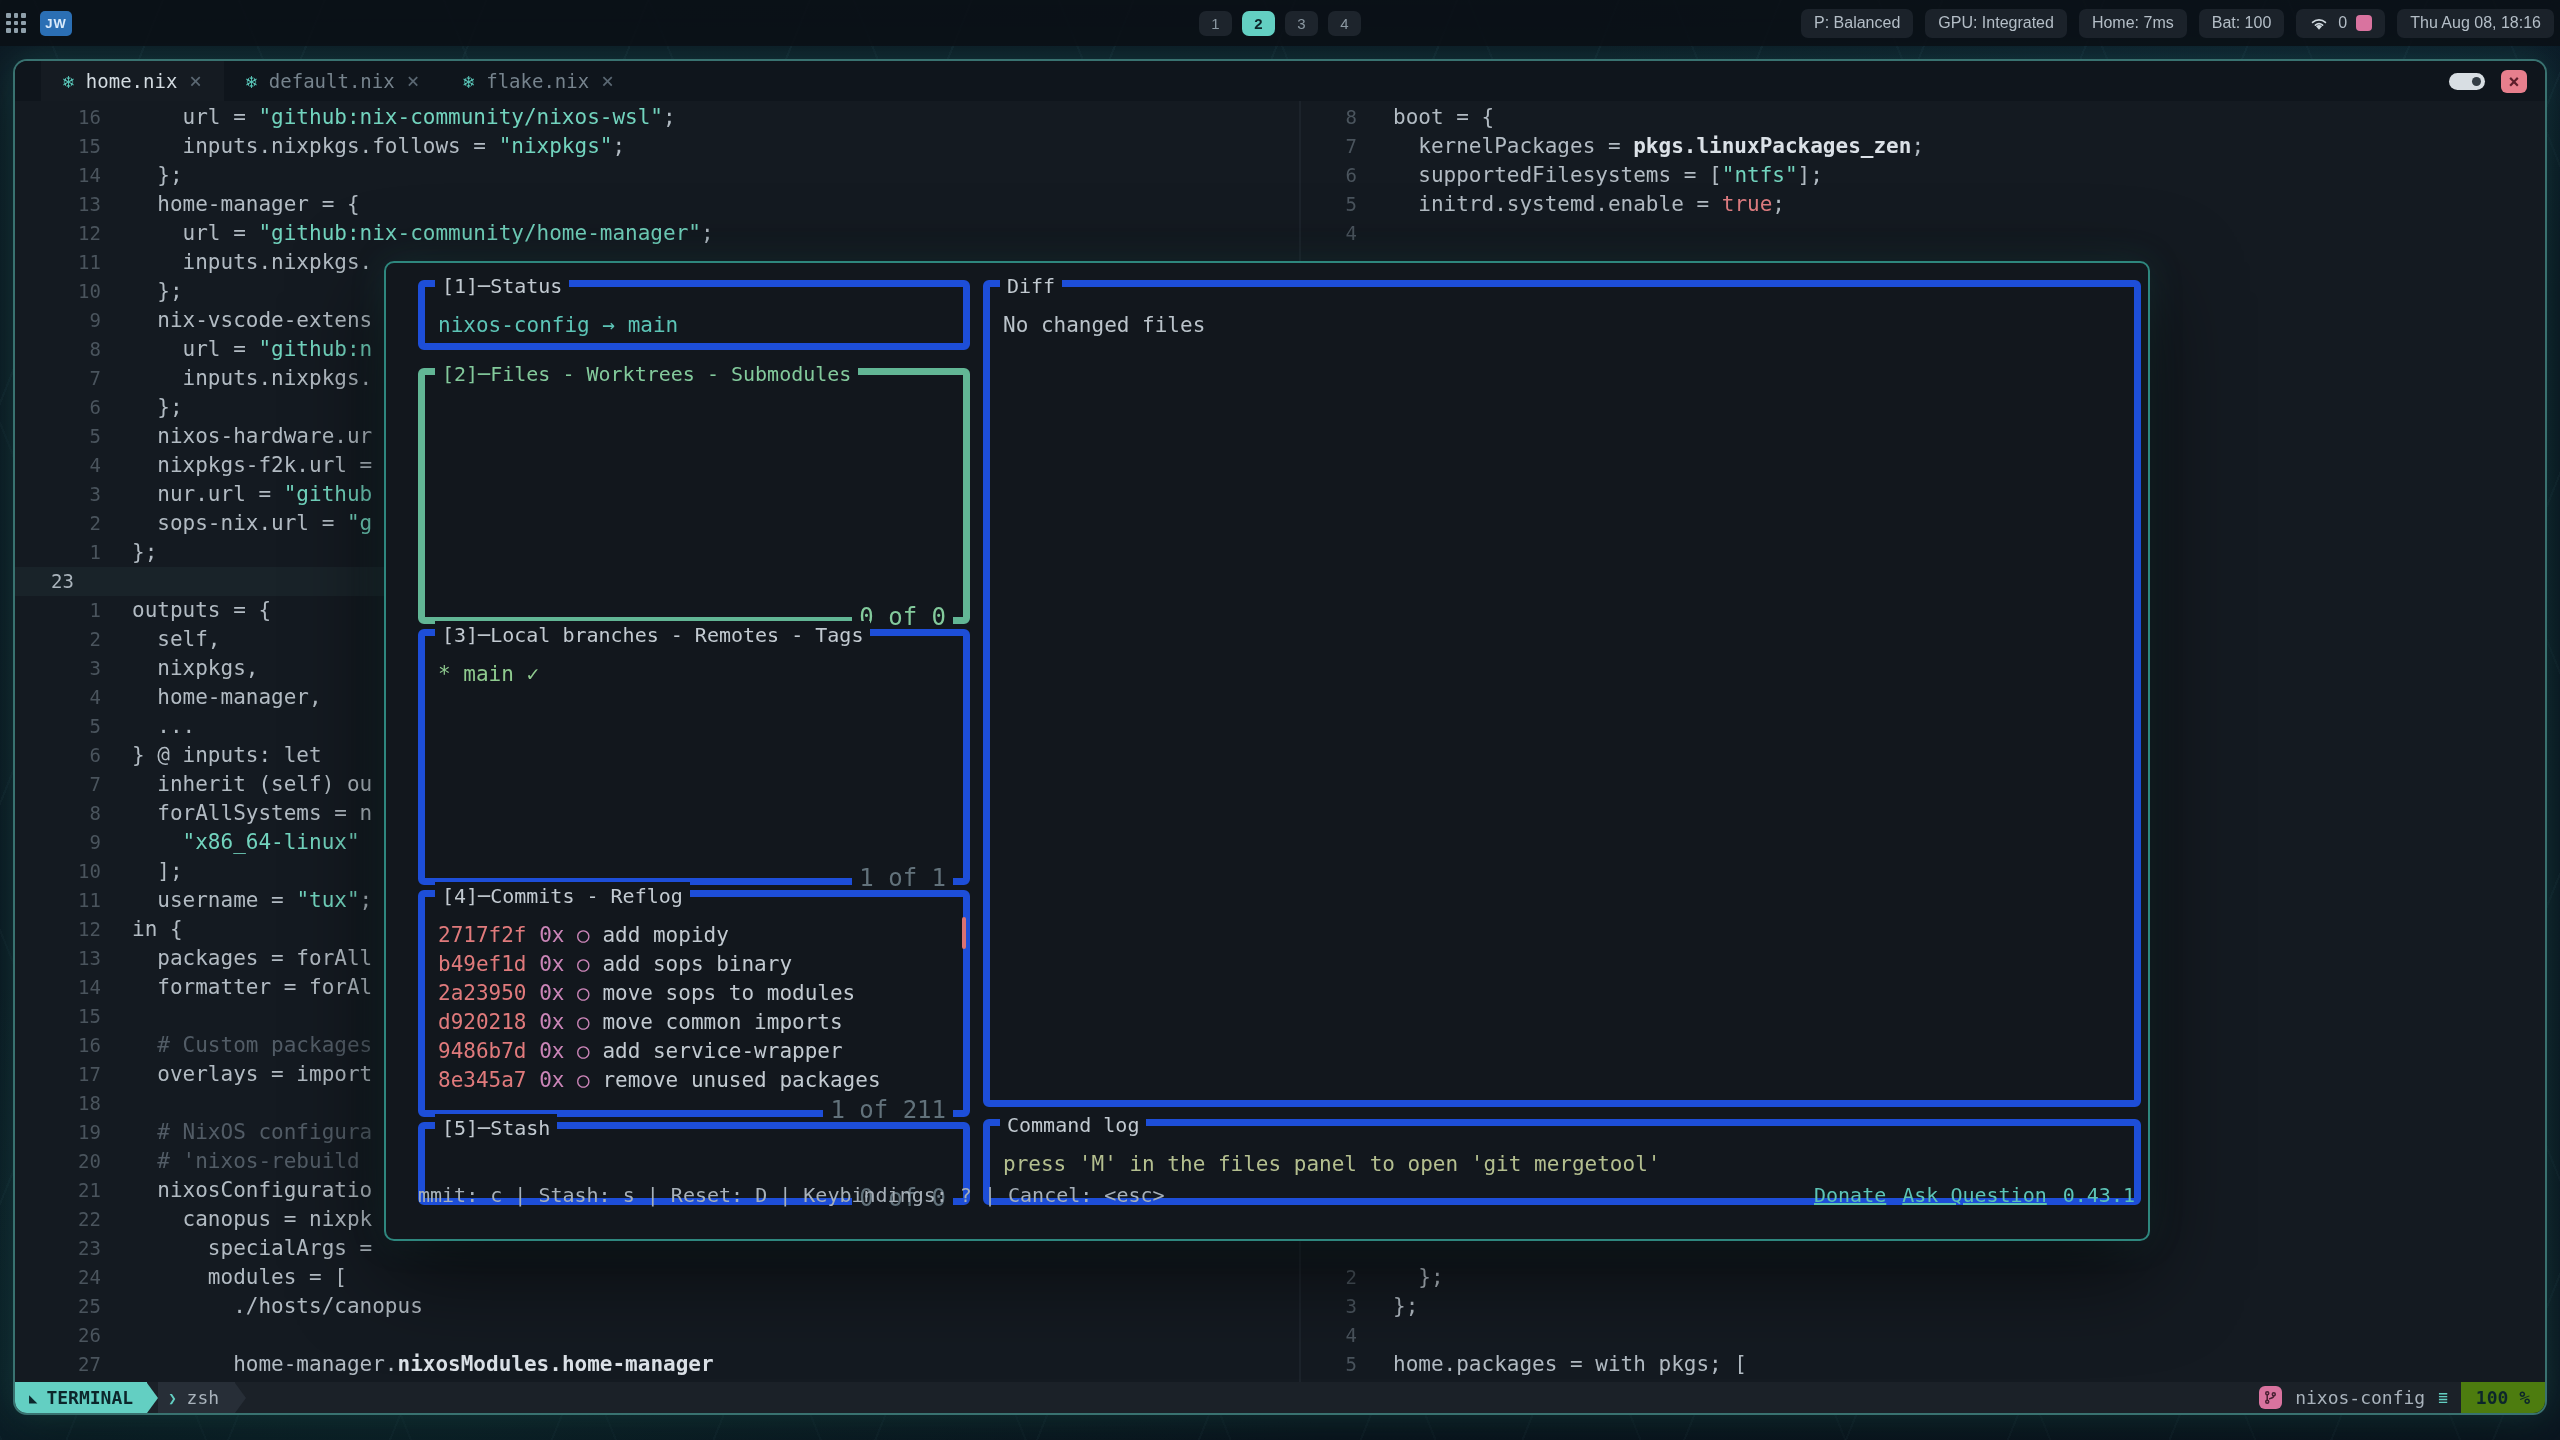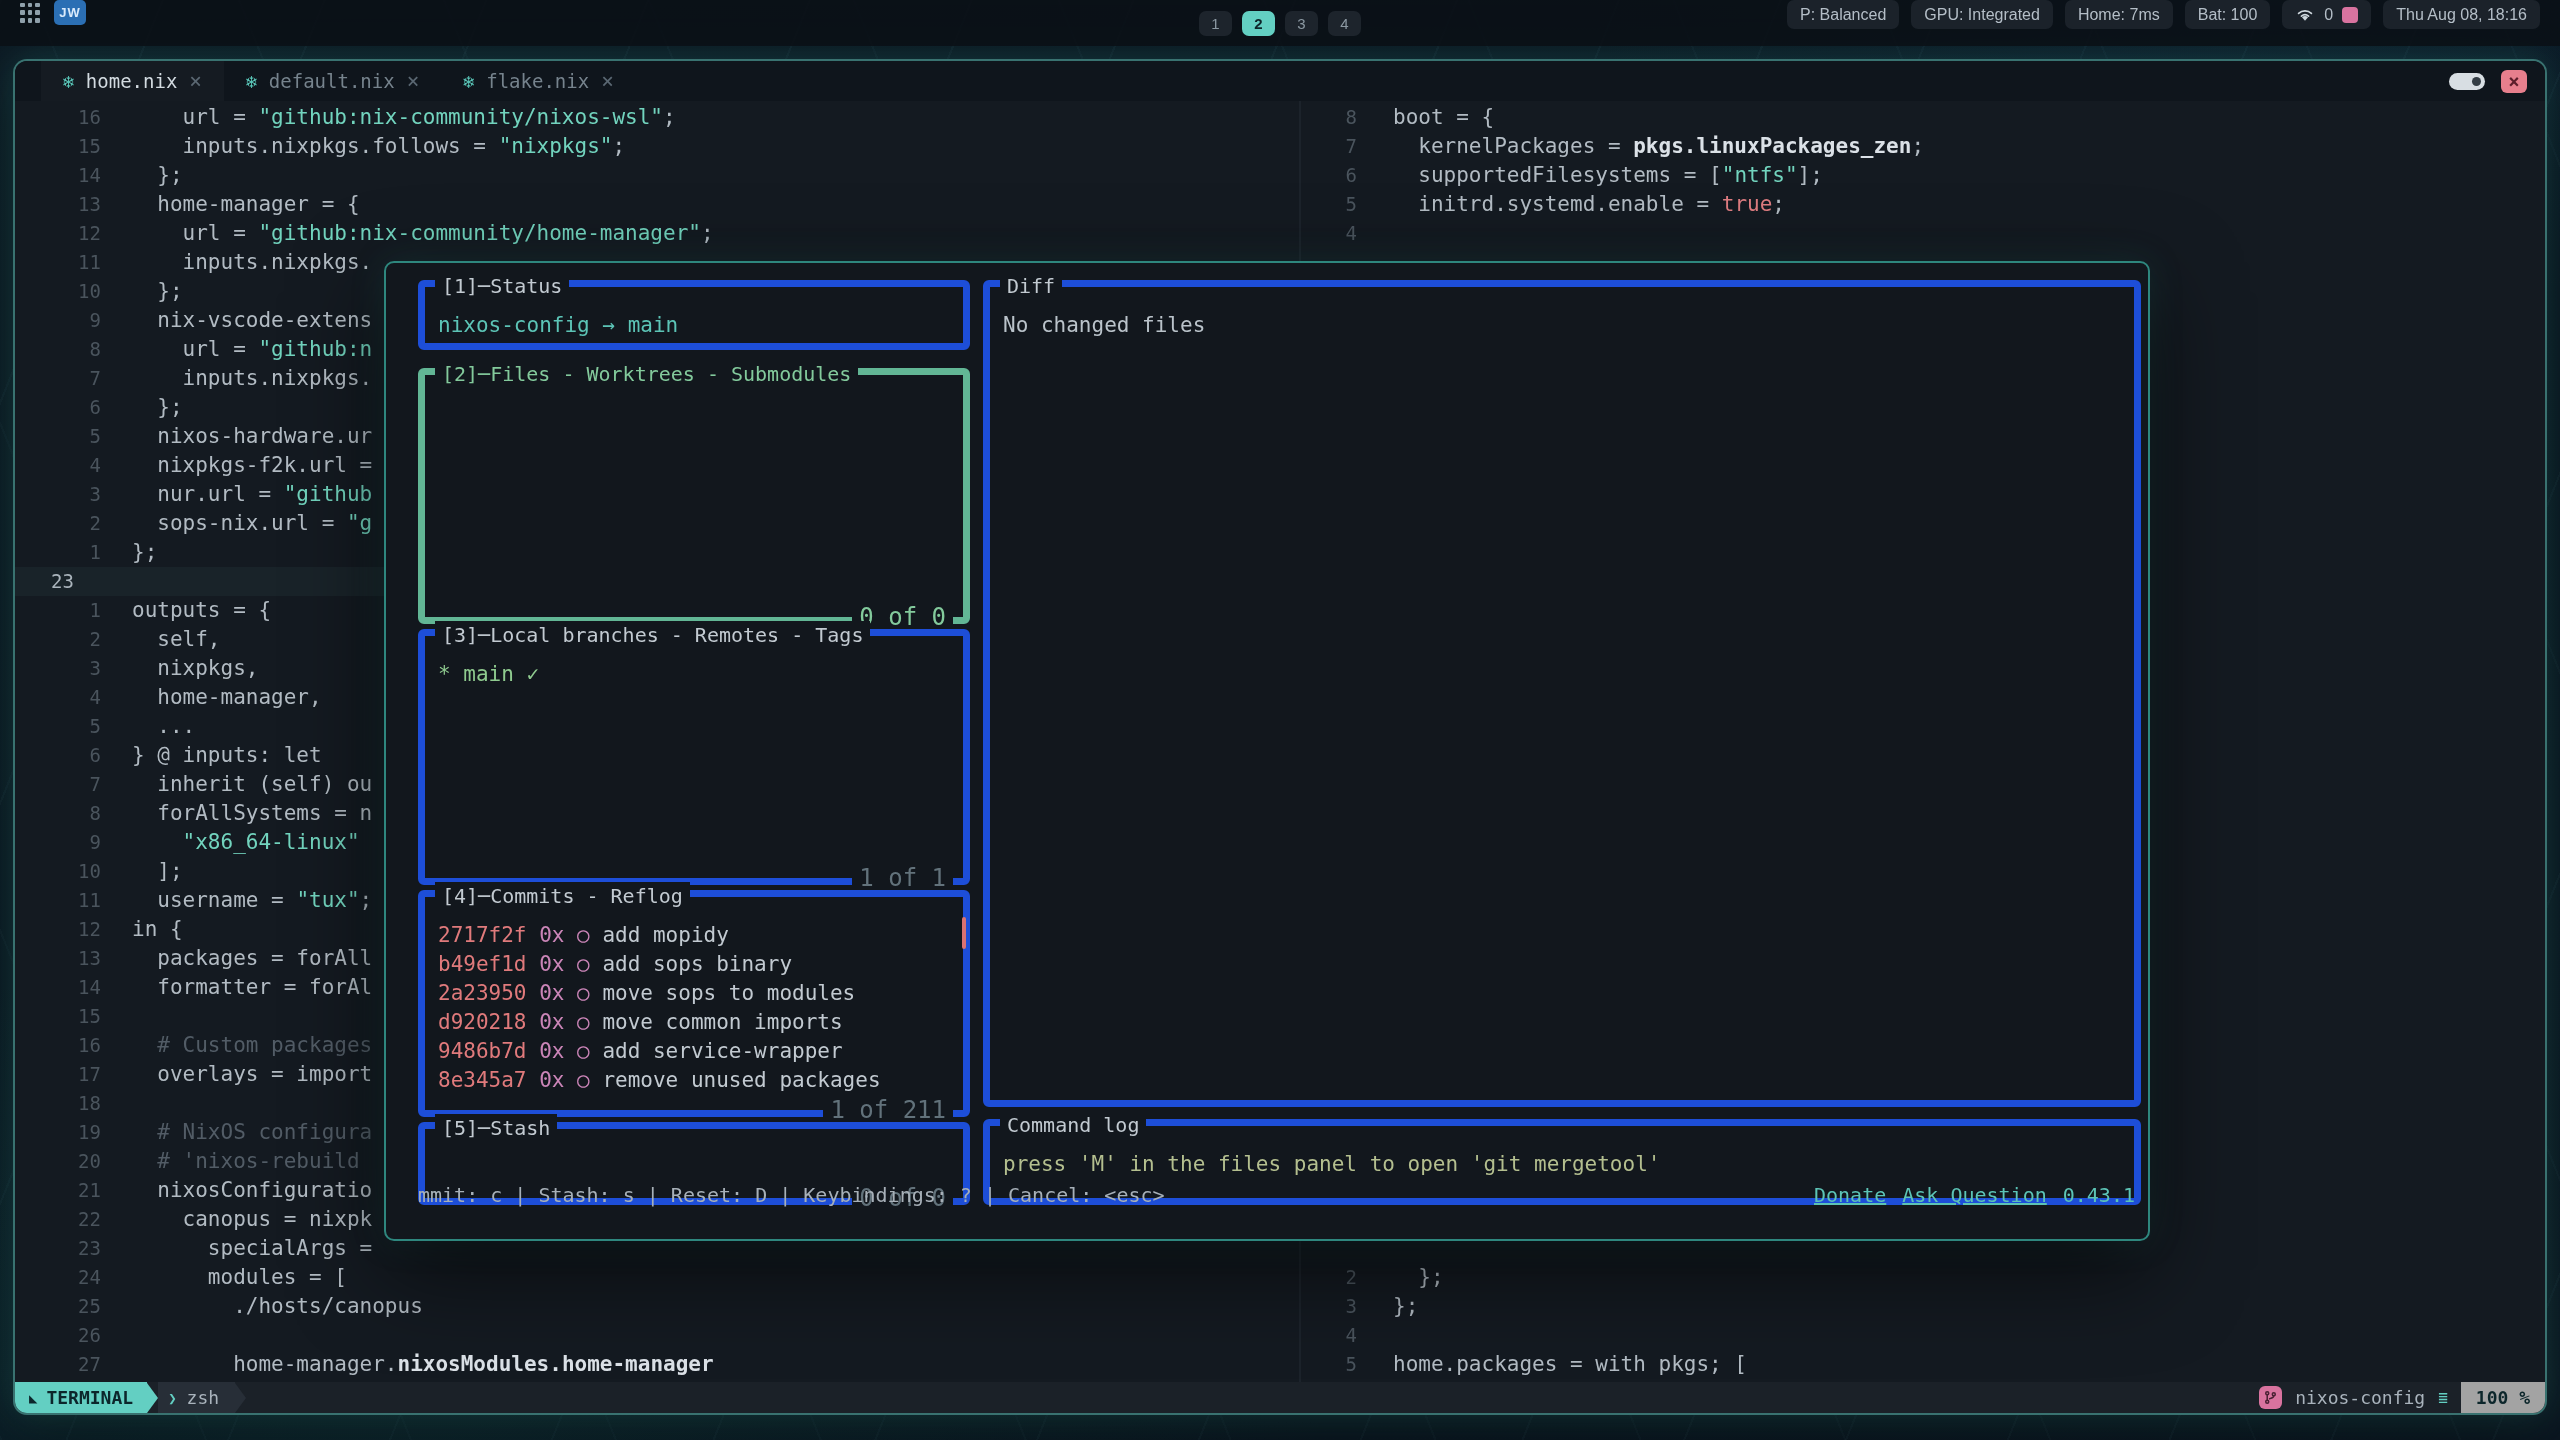--- a/index.html
+++ b/index.html
@@ -7,22 +7,22 @@
   body{font-family:"DejaVu Sans Mono","Liberation Mono",monospace;color:#b2bbc3}
   .screen{position:relative;width:2560px;height:1440px;overflow:hidden;
     background:
       radial-gradient(1600px 700px at 15% 95%, rgba(38,150,140,0.13), transparent 60%),
       radial-gradient(1200px 520px at 90% 0%, rgba(40,110,150,0.10), transparent 60%),
       repeating-linear-gradient(112deg, rgba(110,170,190,0.05) 0 2px, transparent 2px 150px),
       repeating-linear-gradient(68deg, rgba(110,170,190,0.04) 0 2px, transparent 2px 190px),
       linear-gradient(155deg,#0d1a24 0%,#0a1520 55%,#0c1722 100%);}
 
   
-  .topbar{position:absolute;left:0;top:0;right:0;height:46px;display:flex;align-items:flex-start;
-    padding:0 20px;background:rgba(10,16,22,0.88);font-family:"Liberation Sans",sans-serif;
+  .topbar{position:absolute;left:0;top:0;right:0;height:46px;display:flex;align-items:center;
+    padding:0 6px;background:rgba(10,16,22,0.88);font-family:"Liberation Sans",sans-serif;
     font-size:16px;color:#aeb9c2;z-index:5}
   .tb-left{display:flex;align-items:center;gap:14px}
   .apps-grid{width:20px;height:20px;display:grid;grid-template-columns:repeat(3,1fr);gap:3px}
   .apps-grid i{background:#8fa0ab;border-radius:1px;display:block}
   .kb-badge{min-width:32px;height:25px;padding:0 5px;border-radius:5px;background:#2b6fb4;color:#d9eafb;
     display:flex;align-items:center;justify-content:center;font-size:13px;font-weight:bold;letter-spacing:1px}
   .tb-center{position:absolute;left:50%;top:0;height:46px;transform:translateX(-50%);
     display:flex;align-items:center;gap:10px}
   .ws{min-width:33px;height:25px;padding:0 10px;border-radius:7px;background:#1d242c;color:#8b98a2;
     display:flex;align-items:center;justify-content:center;font-size:15px}
@@ -72,21 +72,21 @@
   .seg-mode{height:31px;background:#63cfc2;color:#0c262b;display:flex;align-items:center;gap:9px;
     padding:0 14px;font-weight:bold}
   .seg-mode .mi{font-size:14px}
   .tri-a{width:0;height:0;border-top:15.5px solid transparent;border-bottom:15.5px solid transparent;border-left:11px solid #63cfc2}
   .seg-sh{height:31px;background:#272e37;display:flex;align-items:center;gap:10px;padding:0 16px 0 10px}
   .seg-sh .pi{color:#63cfc2;font-size:14px;font-weight:bold}
   .tri-b{width:0;height:0;border-top:15.5px solid transparent;border-bottom:15.5px solid transparent;border-left:11px solid #272e37}
   .tmux-r{margin-left:auto;display:flex;align-items:center;gap:13px}
   .gitic{width:23px;height:23px;border-radius:6px;background:#d9739f;display:flex;align-items:center;justify-content:center}
   .listic{color:#63cfc2;font-size:16px}
-  .seg-pct{height:31px;background:#a3a3a3;color:#0c262b;display:flex;align-items:center;padding:0 15px;font-weight:bold}
+  .seg-pct{height:31px;background:#4d7c0f;color:#0c262b;display:flex;align-items:center;padding:0 15px;font-weight:bold}
 
   
   .lg{position:absolute;left:384px;top:261px;width:1766px;height:980px;background:#12171d;
     border:2px solid #2e877e;border-radius:10px;font-size:21px;line-height:29px;z-index:10;
     box-shadow:0 30px 90px rgba(0,0,0,0.6),0 0 34px rgba(47,150,140,0.18)}
   .lgp{position:absolute;border:7px solid #1d4ed8;border-radius:6px}
   .lgp.active{border-color:#62b695}
   .lg-title{position:absolute;top:-15px;left:10px;background:#12171d;padding:0 7px;color:#c2cad1;
     font-size:20px;white-space:pre}
   .lgp.active .lg-title{color:#83ca9c}

